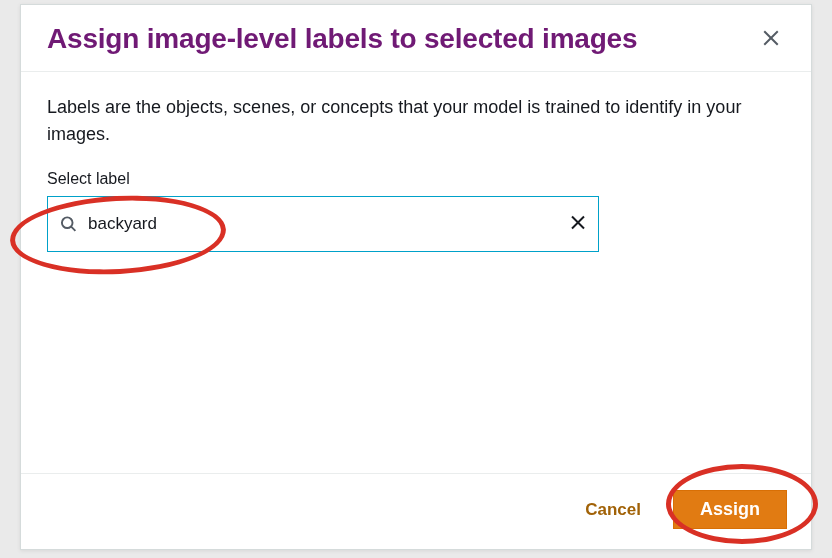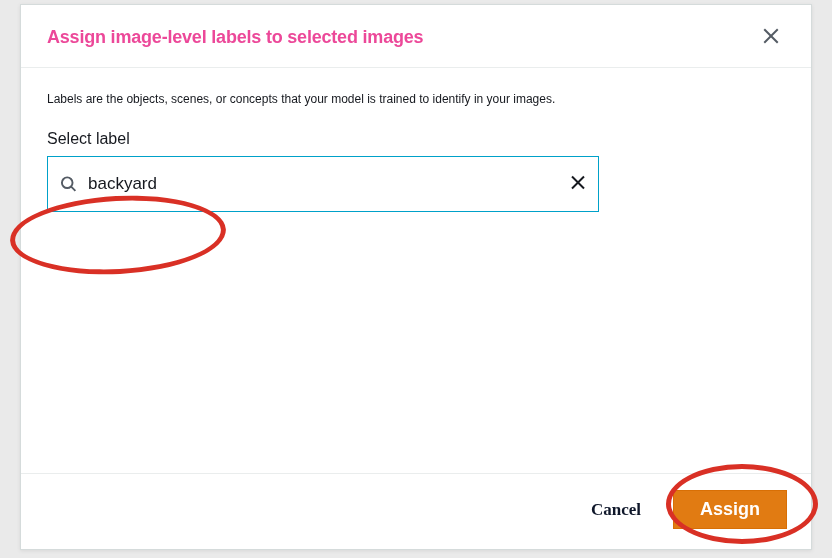--- a/index.html
+++ b/index.html
@@ -29,44 +29,44 @@
     flex-direction: column;
   }
   .dialog-header {
     display: flex;
     align-items: center;
     justify-content: space-between;
     padding: 18px 26px 16px 26px;
     border-bottom: 1px solid #eaeded;
   }
   .dialog-title {
-    font-size: 18px;
+    font-size: 28px;
     font-weight: 700;
-    color: #ec4899;
+    color: #701a75;
     letter-spacing: -0.2px;
   }
   .close-btn {
     width: 28px;
     height: 28px;
     display: flex;
     align-items: center;
     justify-content: center;
     cursor: pointer;
     color: #545b64;
     background: none;
     border: none;
   }
   .close-btn svg { width: 18px; height: 18px; }
   .dialog-body {
     padding: 22px 26px 10px 26px;
     flex: 1;
     position: relative;
   }
   .description {
-    font-size: 12px;
+    font-size: 18px;
     line-height: 1.5;
     color: #16191f;
     margin-bottom: 22px;
   }
   .field-label {
     font-size: 16px;
     color: #16191f;
     margin-bottom: 8px;
     margin-top: 12px;
   }
@@ -117,24 +117,24 @@
     display: flex;
     justify-content: flex-end;
     align-items: center;
     gap: 28px;
   }
   .btn-cancel {
     background: none;
     border: none;
     font-size: 17px;
     font-weight: 700;
-    color: #0f172a;
+    color: #a16207;
     cursor: pointer;
     padding: 8px 4px;
-    font-family: Liberation Serif, serif;
+    font-family: Liberation Sans, sans-serif;
   }
   .btn-assign {
     background: #e17b12;
     color: #ffffff;
     border: 1px solid #d86f05;
     font-size: 18px;
     font-weight: 700;
     padding: 8px 26px;
     cursor: pointer;
     font-family: inherit;

